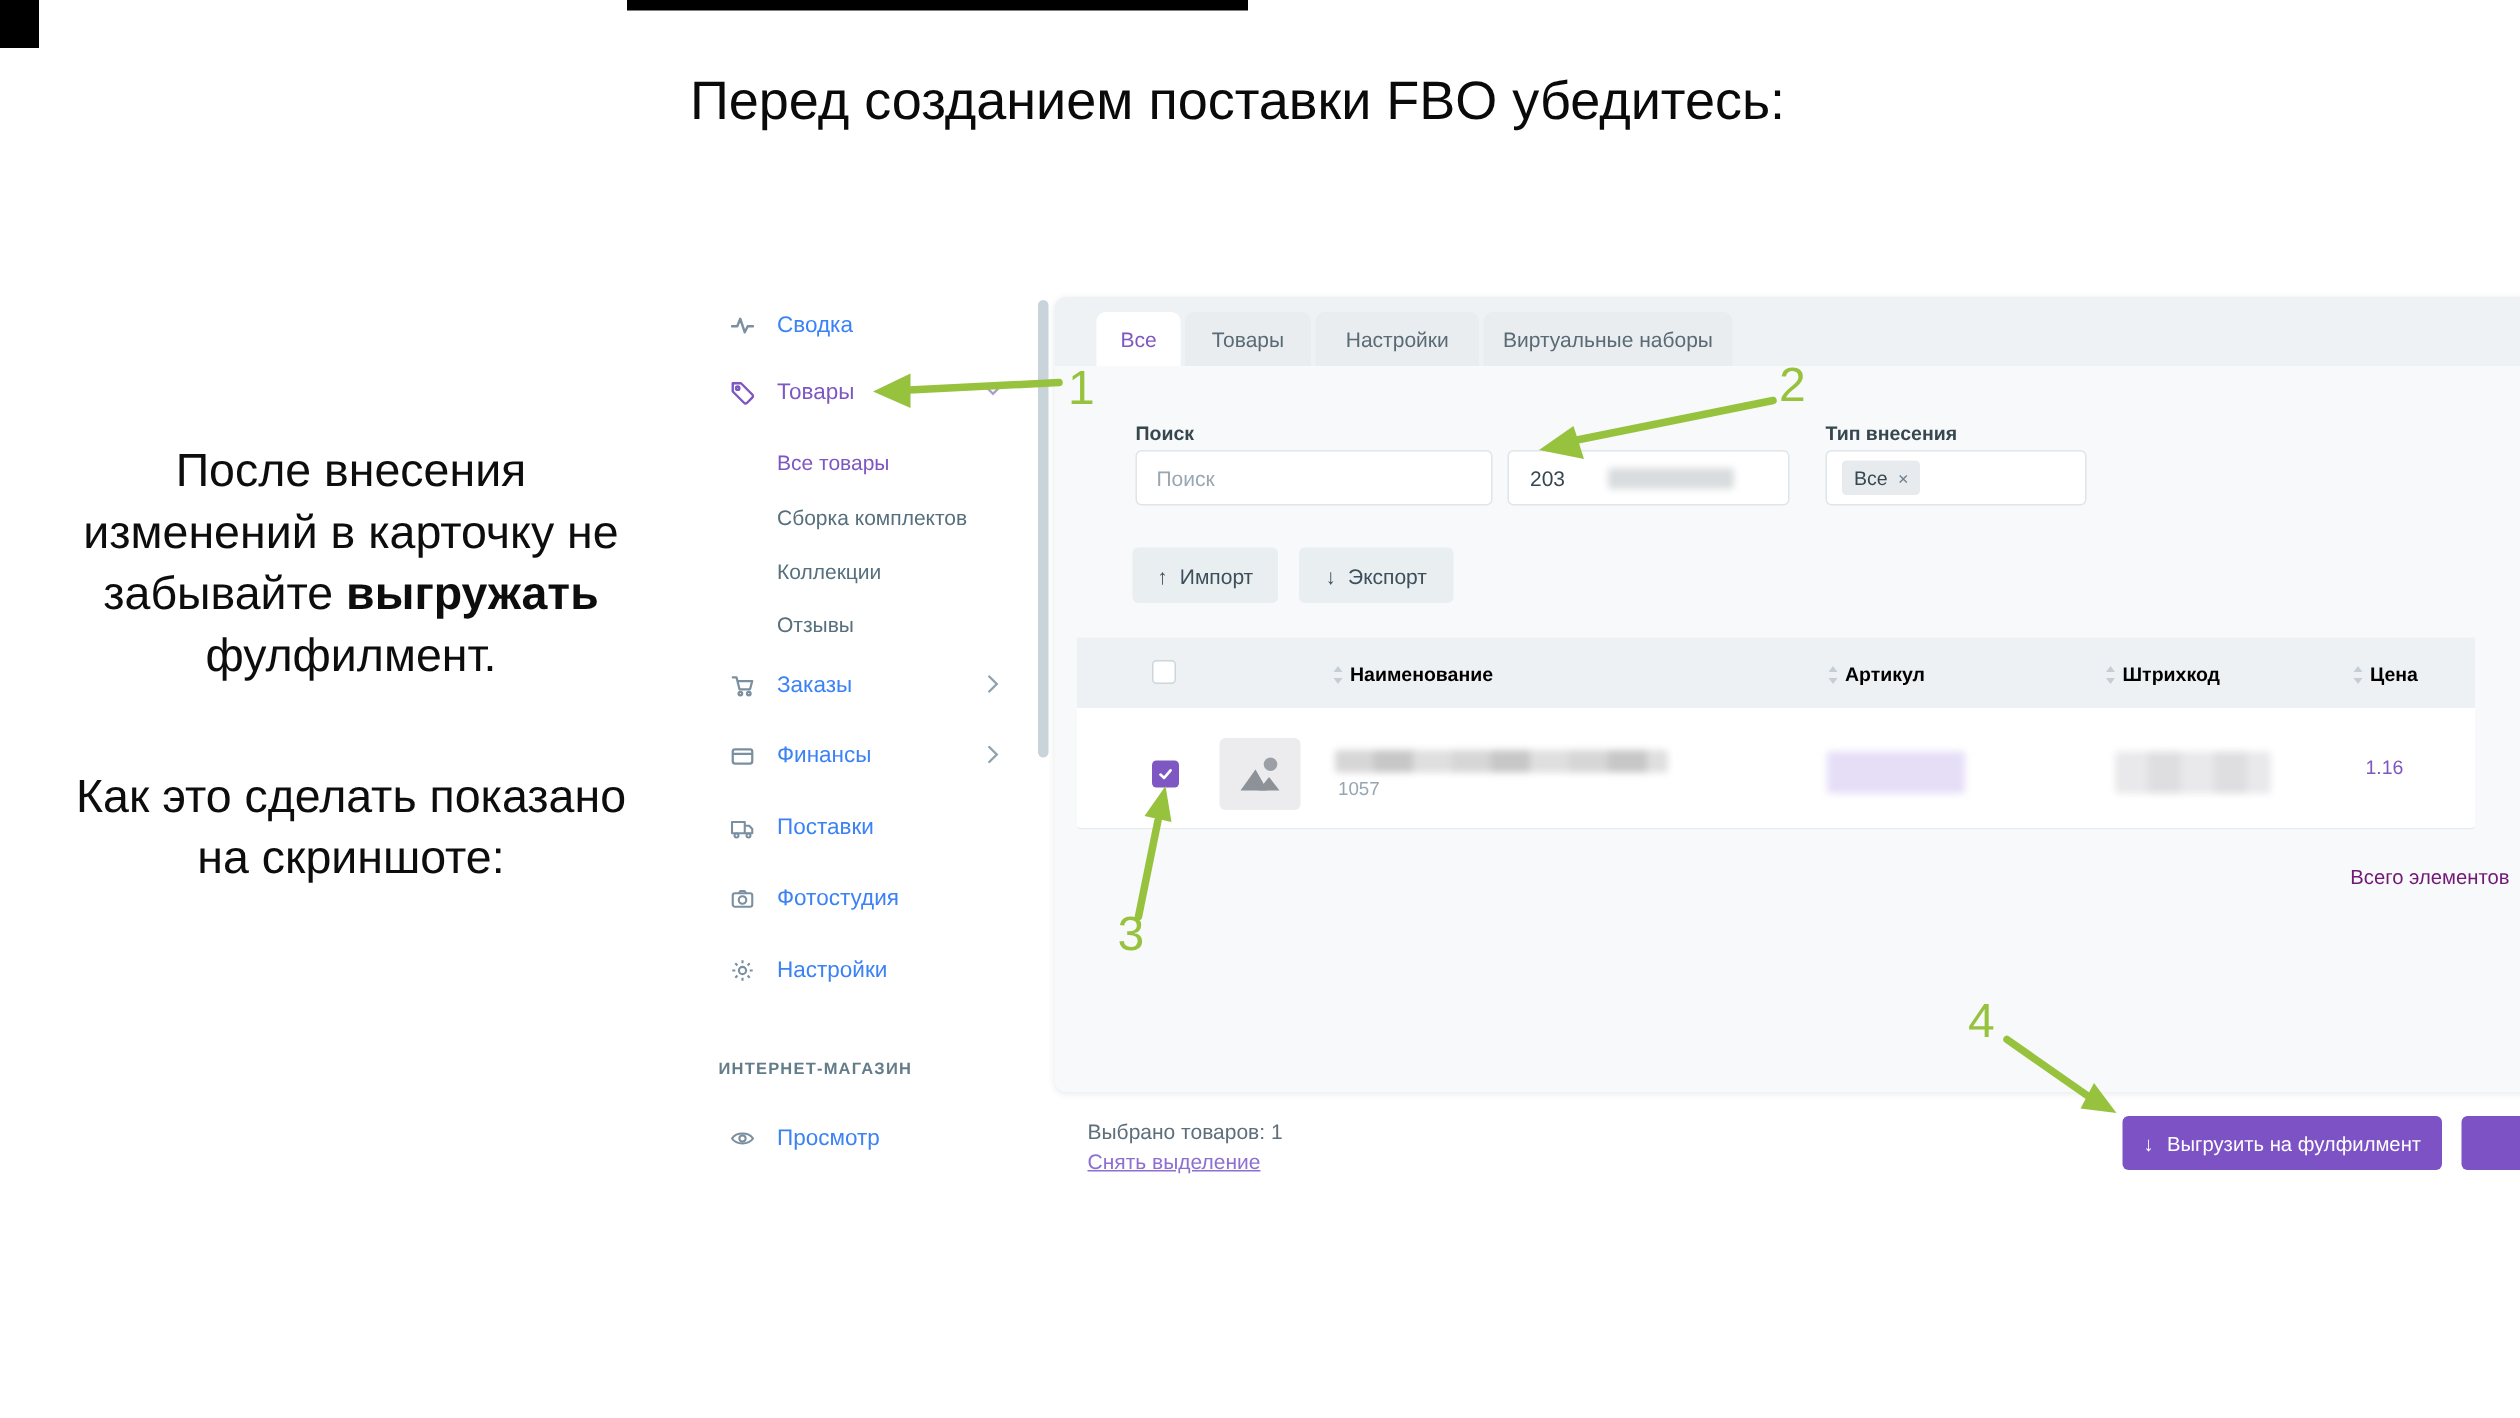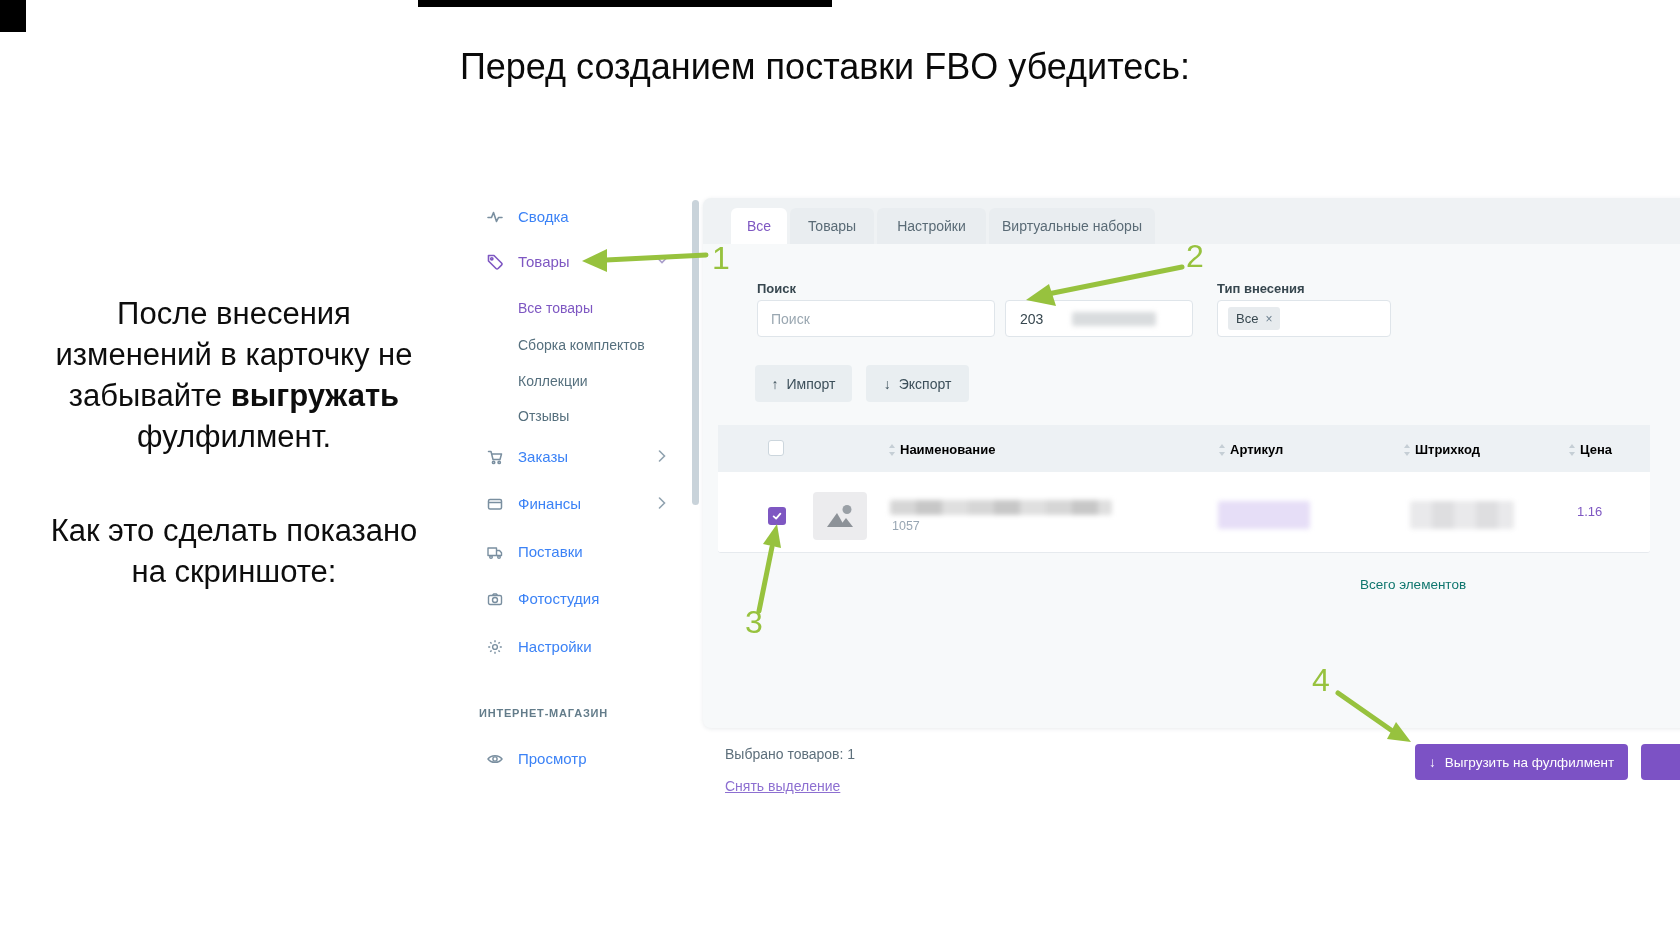--- a/index.html
+++ b/index.html
@@ -59,25 +59,25 @@
   .hcell { position:absolute; font-size:13px; font-weight:700; color:#000000; white-space:nowrap; cursor:pointer; }
   .sort { position:absolute; display:inline-flex; cursor:pointer; }
   .cb { position:absolute; border-radius:3px; cursor:pointer; }
   .cb.empty { width:16px; height:16px; background:#fff; border:1.5px solid #ccd6dd; }
   .cb.checked { width:18px; height:18px; background:#7e57c2; display:flex; align-items:center; justify-content:center; }
   .thumb { left:813px; top:492px; width:54px; height:48px; background:#ececee; border-radius:4px;
            display:flex; align-items:center; justify-content:center; cursor:pointer; }
   .blur { position:absolute; filter:blur(2.5px); border-radius:2px; }
   .rowcode { left:892px; top:519px; font-size:12.5px; color:#98a6b3; }
   .price { left:1577px; top:504px; font-size:13px; color:#7e57c2; }
-  .total { left:1360px; top:577px; width:273px; font-size:13.5px; color:#0f766e; }
+  .total { left:1400px; top:577px; width:273px; text-align:right; font-size:13.5px; color:#701a75; }
 
   
   .selsum { left:725px; top:746px; font-size:14px; color:#5d6f7b; }
-  .sellink { left:725px; top:766px; font-size:14px; color:#8d6fd1; text-decoration:underline; cursor:pointer;margin-top:12px; }
+  .sellink { left:725px; top:766px; font-size:14px; color:#8d6fd1; text-decoration:underline; cursor:pointer; }
   .pbtn { position:absolute; top:744px; height:36px; background:#7c52c5; border-radius:4px; color:#fff;
           display:inline-flex; align-items:center; justify-content:center; gap:9px; font-size:13.5px; cursor:pointer; }
 
   
   .overlay { left:0; top:0; width:1680px; height:945px; pointer-events:none; z-index:10; }
   .stepnum { position:absolute; z-index:11; color:#97c23e; font-size:32px; }
 </style>
 </head>
 <body>
 

